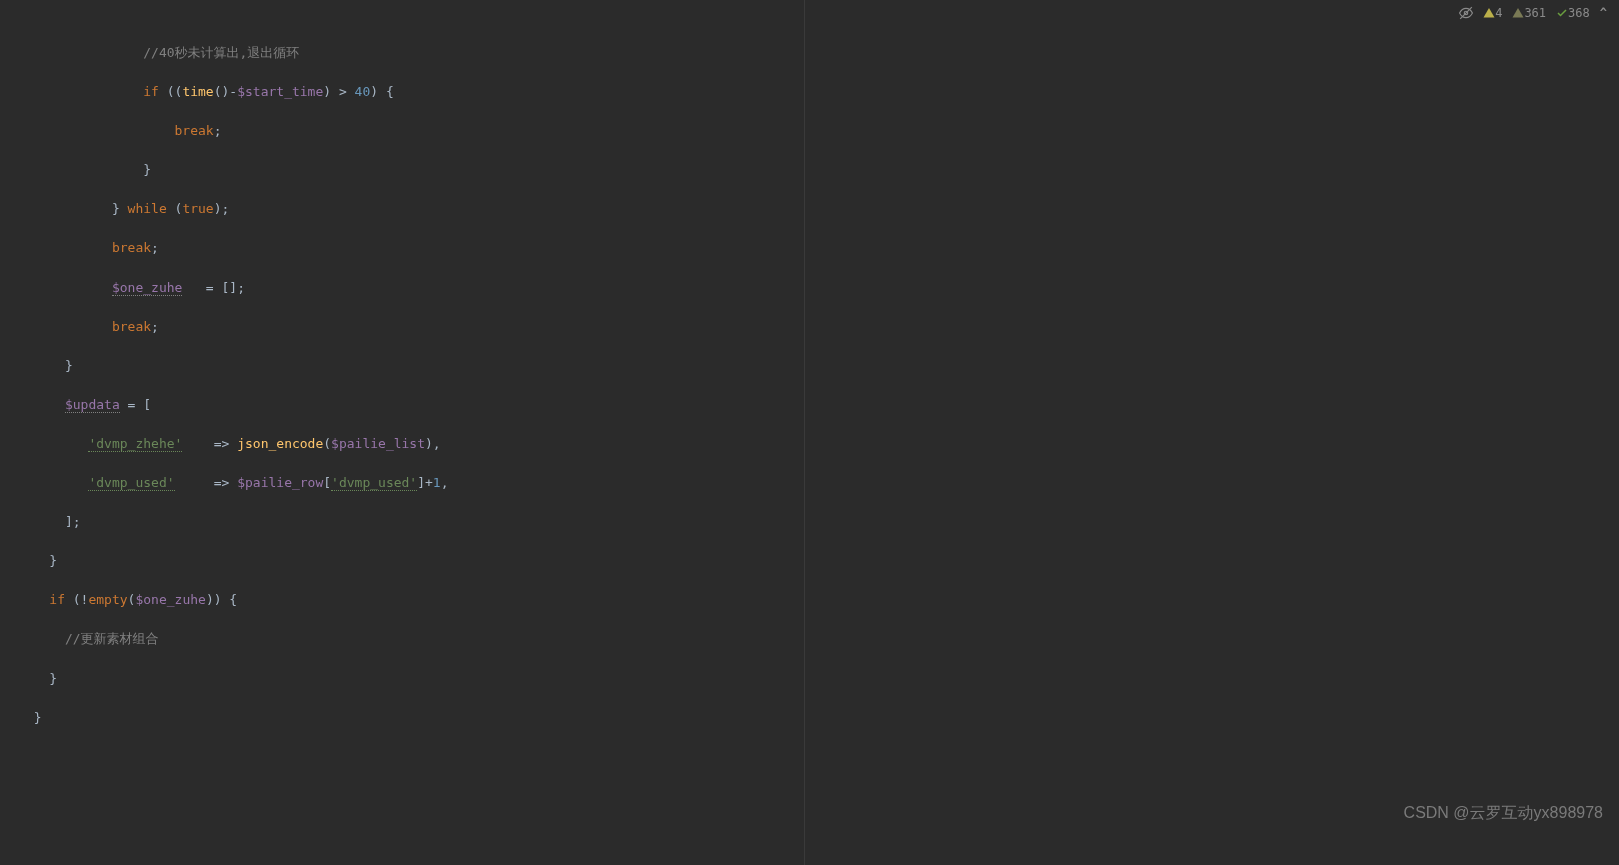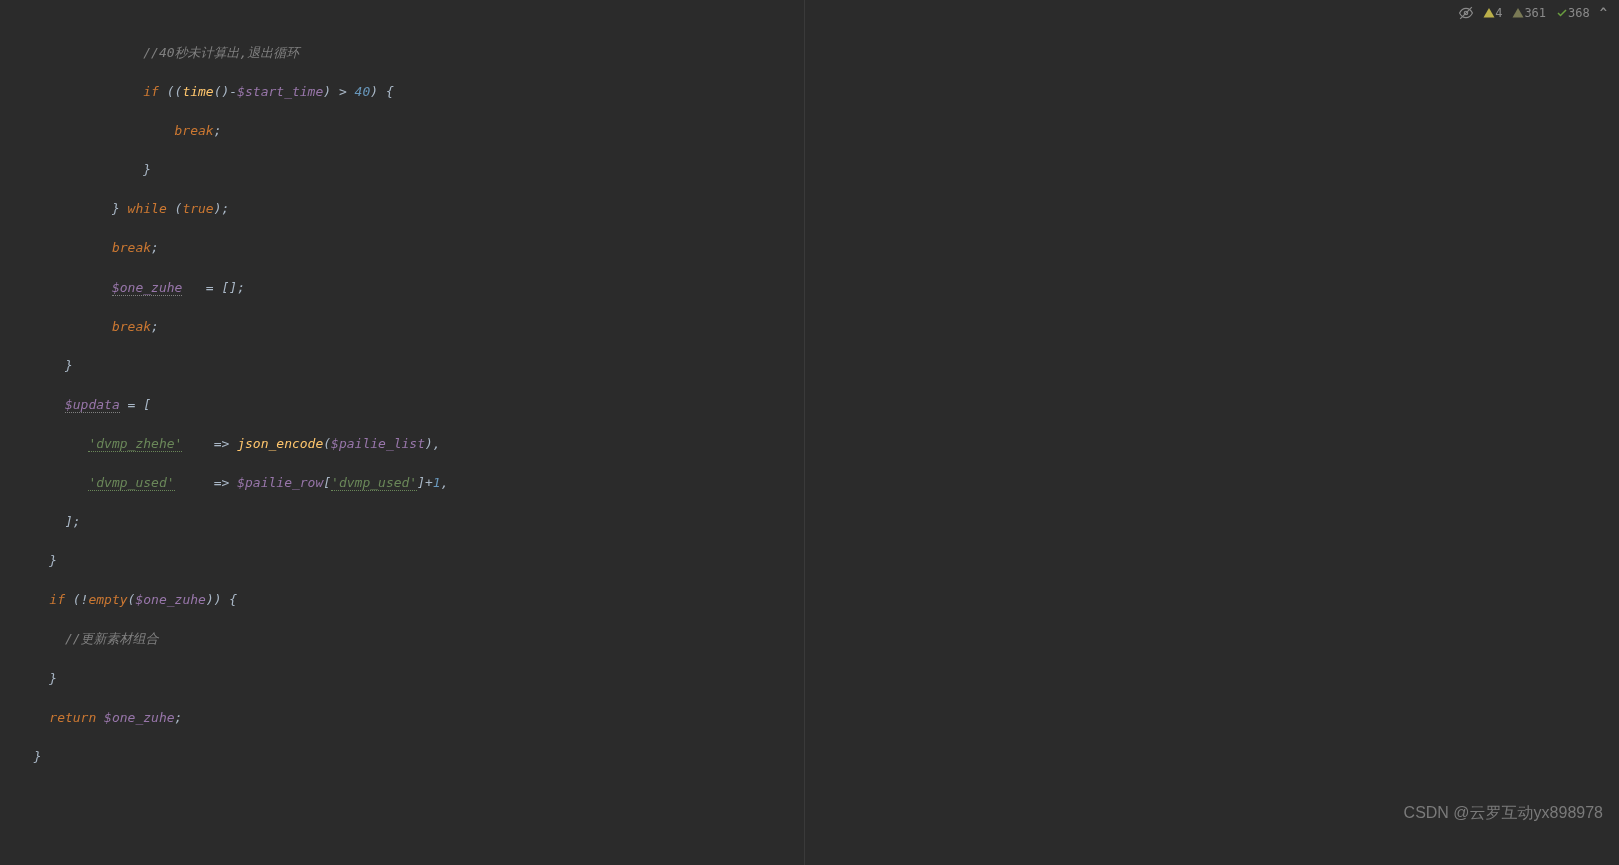--- a/index.html
+++ b/index.html
@@ -21,21 +21,20 @@
 .gutter {
   width: 12px;
   background: #2b2b2b;
   border-right: 1px solid #2b2b2b;
 }
 .code-area {
   flex: 1;
   padding: 4px 0 4px 6px;
   white-space: pre;
   position: relative;
-  font-style: italic;
 }
 .code-line { height: 19.6px; }
 .ruler {
   position: absolute;
   left: 792px;
   top: 0;
   bottom: 0;
   width: 1px;
   background: #3a3a3a;
 }
@@ -89,21 +88,20 @@
 <div class="code-line">            <span class="kw">break</span><span class="punct">;</span></div>
 <div class="code-line">      <span class="punct">}</span></div>
 <div class="code-line">      <span class="var under">$updata</span><span class="punct"> = [</span></div>
 <div class="code-line">         <span class="strk">'dvmp_zhehe'</span><span class="punct">    =&gt; </span><span class="fn">json_encode</span><span class="punct">(</span><span class="var">$pailie_list</span><span class="punct">),</span></div>
 <div class="code-line">         <span class="strk">'dvmp_used'</span><span class="punct">     =&gt; </span><span class="var">$pailie_row</span><span class="punct">[</span><span class="strk">'dvmp_used'</span><span class="punct">]+</span><span class="num">1</span><span class="punct">,</span></div>
 <div class="code-line">      <span class="punct">];</span></div>
 <div class="code-line">    <span class="punct">}</span></div>
 <div class="code-line">    <span class="kw">if</span><span class="punct"> (!</span><span class="kw">empty</span><span class="punct">(</span><span class="var">$one_zuhe</span><span class="punct">)) {</span></div>
 <div class="code-line">      <span class="cmt">//更新素材组合</span></div>
 <div class="code-line">    <span class="punct">}</span></div>
-<div class="code-line">    <span class="kw">return </span><span class="var">$one_zuhe</span><span class="punct">;</span></div>
 <div class="code-line">  <span class="punct">}</span></div>
 <div class="code-line">  </div>
 
 
 
 
 
 
 
 

